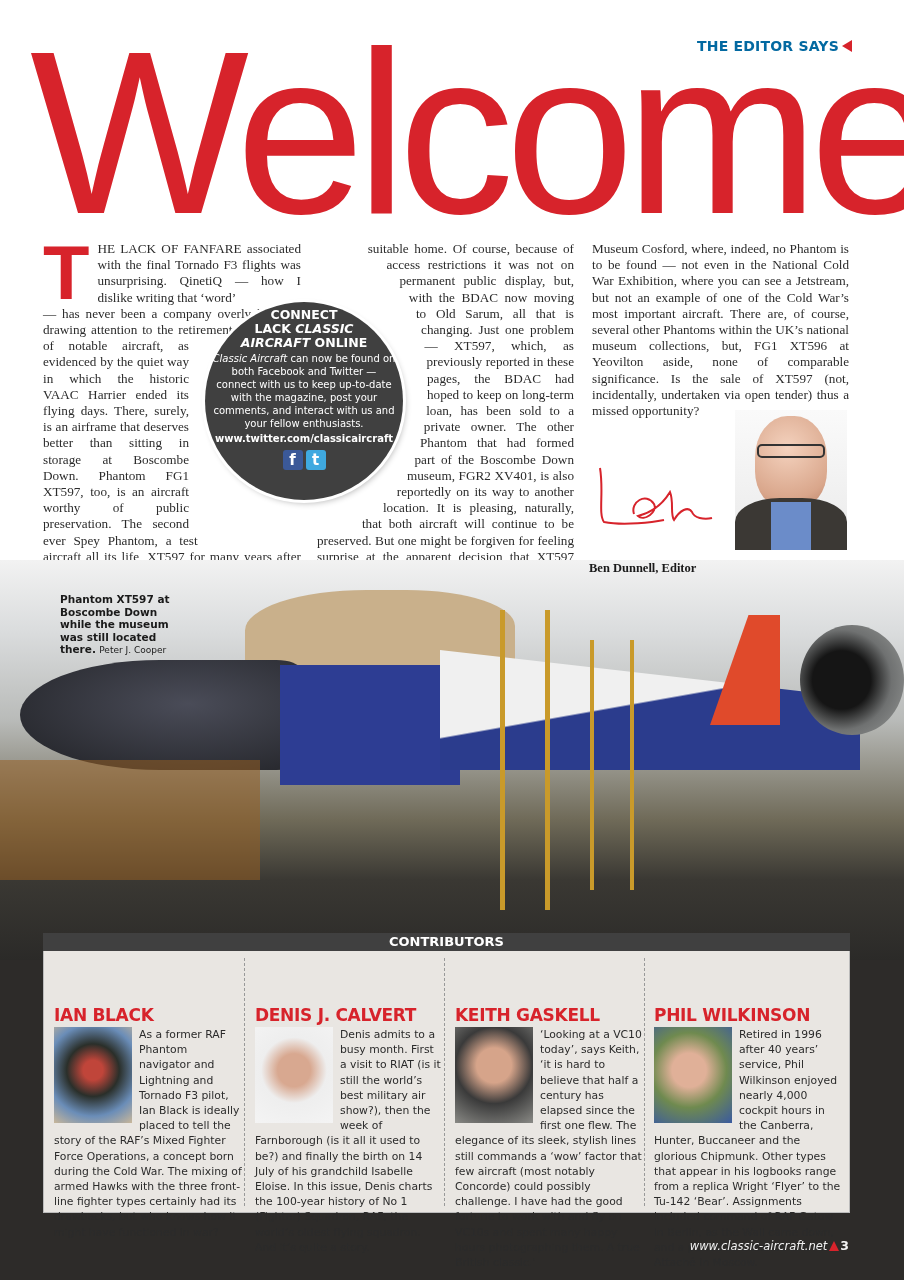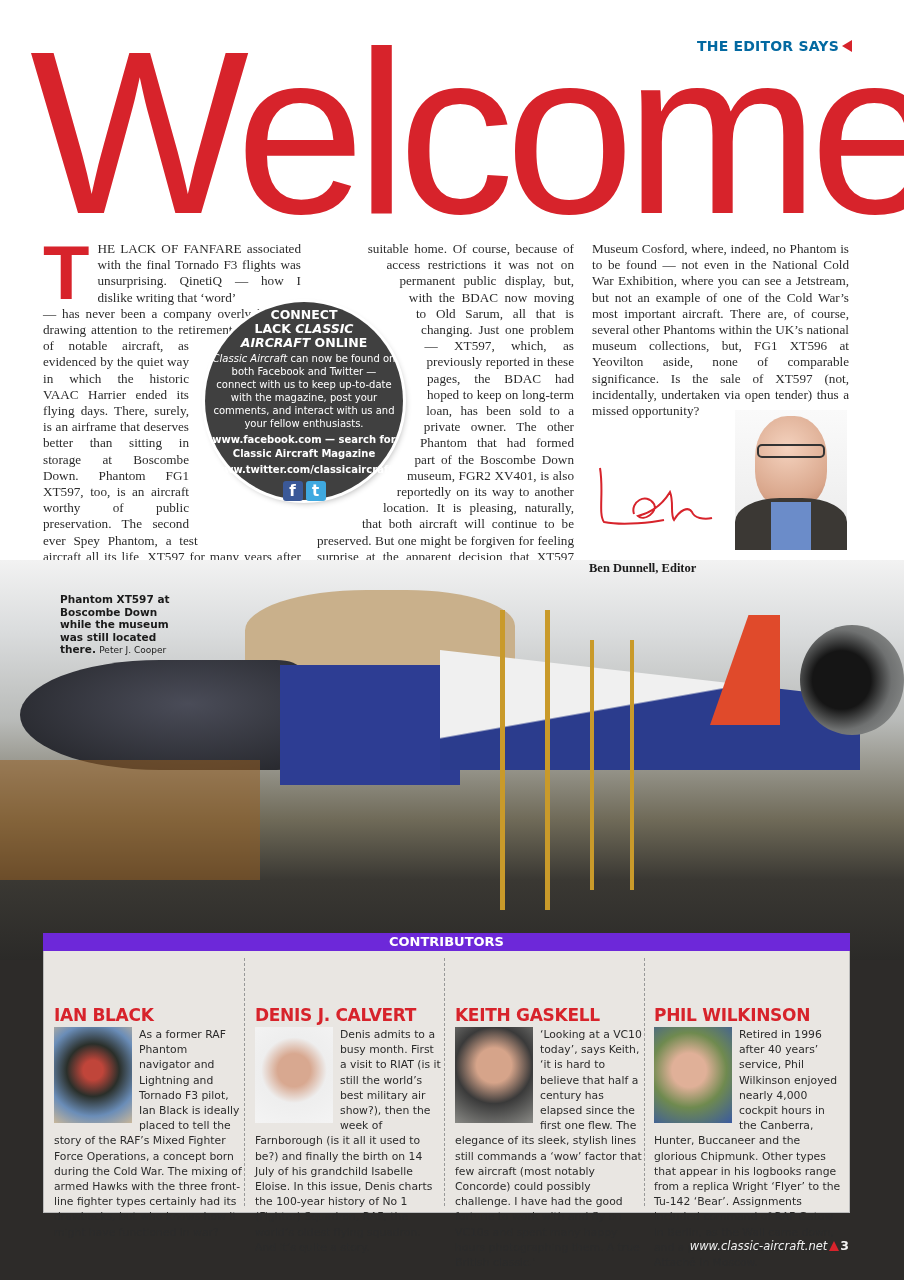--- a/index.html
+++ b/index.html
@@ -13,21 +13,21 @@
   .dropcap{float:left;font-family:"Liberation Sans",sans-serif;font-weight:bold;font-size:76px;line-height:60px;color:#d7232b;margin:2px 8px 0 0;height:62px;}
   .circle{left:205px;top:302px;width:198px;height:198px;border-radius:50%;background:#404040;color:#fff;text-align:center;box-shadow:0 0 0 3px #fff,2px 3px 6px rgba(0,0,0,0.3);font-family:"DejaVu Sans",sans-serif;}
   .circle .t{font-weight:bold;font-size:12.5px;line-height:14px;margin-top:6px;}
   .circle .b{font-size:10px;line-height:13px;margin-top:2px;}
   .circle .u{font-weight:bold;font-size:10px;line-height:14px;}
   .social{display:flex;justify-content:center;gap:3px;margin-top:4px;}
   .social span{width:20px;height:20px;border-radius:3px;display:flex;align-items:center;justify-content:center;font-weight:bold;font-size:15px;color:#fff;}
   .photo{left:0;top:560px;width:904px;height:400px;overflow:hidden;background:linear-gradient(#f2f2f2 0%,#dadcdd 18%,#b9bbb9 40%,#6f6a58 65%,#3a3833 80%,#2b2a28 100%);}
   .footer-band{left:0;top:960px;width:904px;height:320px;background:#2d2b29;}
   .contrib{left:43px;top:933px;width:805px;height:278px;background:#e9e6e2;border:1px solid #bbb;}
-  .contrib-head{left:43px;top:933px;width:807px;height:18px;background:#6d28d9;color:#fff;text-align:center;font-family:"DejaVu Sans",sans-serif;font-weight:bold;font-size:13px;line-height:18px;}
+  .contrib-head{left:43px;top:933px;width:807px;height:18px;background:#404040;color:#fff;text-align:center;font-family:"DejaVu Sans",sans-serif;font-weight:bold;font-size:13px;line-height:18px;}
   .ccol{position:absolute;top:1005px;width:188px;font-family:"DejaVu Sans",sans-serif;font-size:10.8px;line-height:15.2px;color:#2b2b2b;}
   .ccol h3{margin:0 0 2px 0;font-size:17px;line-height:20px;color:#d7232b;font-weight:bold;letter-spacing:-0.3px;white-space:nowrap;}
   .ccol .pic{float:left;width:78px;height:96px;margin:0 7px 2px 0;}
   .sep{position:absolute;top:958px;width:0;height:248px;border-left:1px dashed #999;}
   .page-url{right:55px;top:1238px;font-family:"DejaVu Sans",sans-serif;font-style:italic;font-size:11.5px;color:#f3f3f3;}
   .page-num{font-style:normal;font-weight:bold;font-size:12.5px;}
   .ptri{display:inline-block;width:0;height:0;border-left:5px solid transparent;border-right:5px solid transparent;border-bottom:10px solid #d7232b;margin:0 1px 0 2px;vertical-align:-1px;}
 </style>
 </head>
 <body>
@@ -85,24 +85,20 @@
 
 <div class="abs" style="left:589px;top:561px;font-family:Liberation Serif, serif;font-weight:bold;font-size:12.5px;color:#1a1a1a;">Ben Dunnell, Editor</div>
 
 <div class="abs circle">
   <div class="t">
     <div>CONNECT</div>
     <div><span>LACK </span><i>CLASSIC</i></div>
     <div><i>AIRCRAFT</i><span> ONLINE</span></div>
   </div>
   <div class="b" style="padding:0 6px;"><i>Classic Aircraft</i><span> can now be found on both Facebook and Twitter — connect with us to keep up-to-date with the magazine, post your comments, and interact with us and your fellow enthusiasts.</span></div>
-  <div class="u" style="margin-top:3px;">
-    <div>www.facebook.com — search for</div>
-    <div>Classic Aircraft Magazine</div>
-  </div>
   <div class="u" style="margin-top:2px;">www.twitter.com/classicaircraft</div>
   <div class="social">
     <span style="background:#3b5998;font-family:'DejaVu Sans',sans-serif;">f</span>
     <span style="background:#3fa9e0;font-family:'DejaVu Sans',sans-serif;">t</span>
   </div>
 </div>
 
 <div class="abs footer-band"></div>
 
 <div class="abs contrib"></div>

